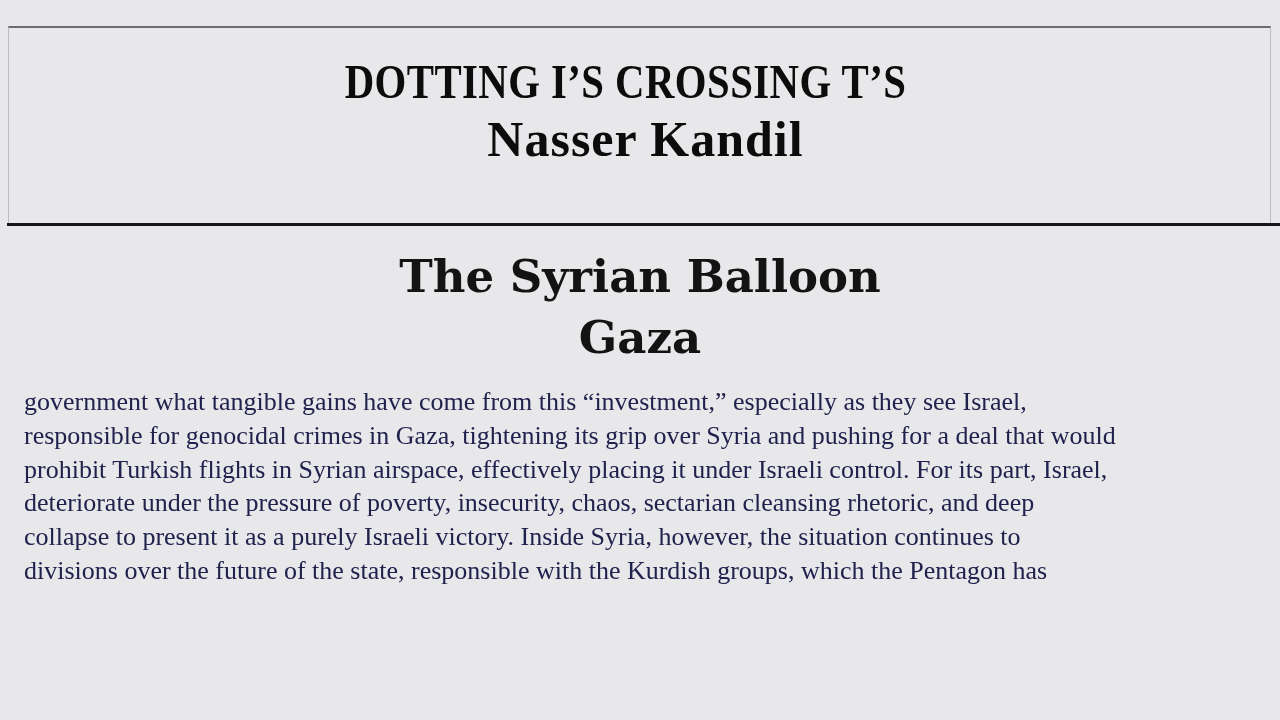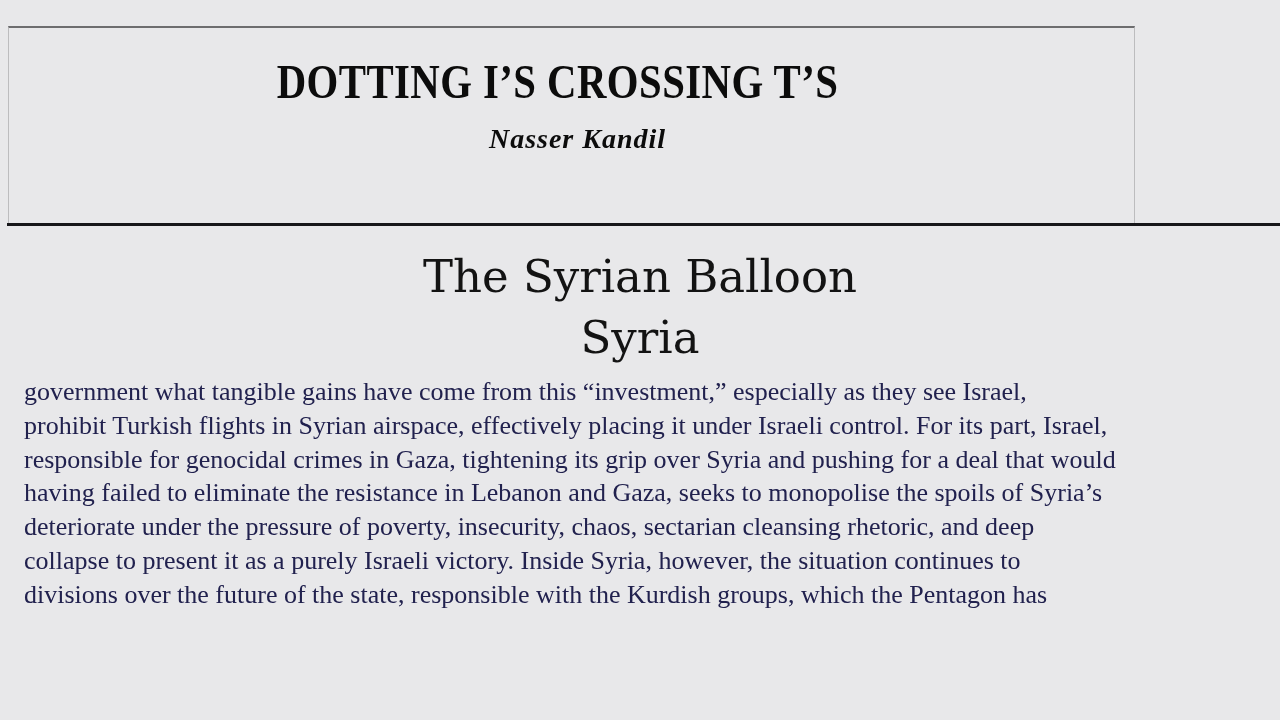--- a/index.html
+++ b/index.html
@@ -16,21 +16,21 @@
   body {
     position: relative;
     overflow: hidden;
     background: var(--bg);
     font-family: "Liberation Serif", "DejaVu Serif", serif;
   }
   .masthead-panel {
     position: absolute;
     left: 8px;
     top: 26px;
-    width: 1127px;
+    width: 1263px;
     height: 197px;
     border-top: 2px solid var(--rule-gray);
     border-left: 1px solid var(--panel-border);
     border-right: 1px solid var(--panel-border);
   }
   .masthead-title {
     position: absolute;
     top: 30px;
     left: 0;
     width: 100%;
@@ -42,53 +42,52 @@
     color: var(--heading);
     transform: translateX(-14px) scaleX(0.85);
     white-space: nowrap;
   }
   .masthead-author {
     position: absolute;
     top: 88px;
     left: 0;
     width: 100%;
     text-align: center;
-    font-size: 28px;
+    font-size: 50px;
     line-height: 46px;
     font-weight: 700;
     letter-spacing: 1px;
     color: var(--heading);
     transform: translateX(6px);
     white-space: nowrap;
-    font-style: italic;
   }
   .masthead-divider {
     position: absolute;
     left: 7px;
     top: 223px;
     width: 1273px;
     height: 3px;
     background: var(--rule-dark);
   }
   .article-title {
     position: absolute;
     top: 246px;
     left: 0;
     width: 100%;
     text-align: center;
     font-family: "DejaVu Serif", "Liberation Serif", serif;
     font-size: 45px;
     line-height: 61px;
-    font-weight: 400;
+    font-weight: 700;
     color: var(--title);
   }
   .article-body {
     position: absolute;
     left: 24px;
-    top: 375px;
+    top: 385px;
     width: 1232px;
     font-size: 26px;
     line-height: 33.8px;
     color: var(--body-text);
   }
   .article-line {
     white-space: nowrap;
   }
 </style>
 </head>
@@ -96,24 +95,23 @@
 
 <div class="masthead-panel">
   <div class="masthead-title">DOTTING I’S CROSSING T’S</div>
   <div class="masthead-author">Nasser Kandil</div>
 </div>
 
 <div class="masthead-divider"></div>
 
 <div class="article-title">
   <div>The Syrian Balloon</div>
-  <div>Syria</div>
+  <div>Gaza</div>
 </div>
 
 <div class="article-body">
     <div class="article-line">government what tangible gains have come from this “investment,” especially as they see Israel,</div>
+    <div class="article-line">responsible for genocidal crimes in Gaza, tightening its grip over Syria and pushing for a deal that would</div>
     <div class="article-line">prohibit Turkish flights in Syrian airspace, effectively placing it under Israeli control. For its part, Israel,</div>
-    <div class="article-line">responsible for genocidal crimes in Gaza, tightening its grip over Syria and pushing for a deal that would</div>
-    <div class="article-line">having failed to eliminate the resistance in Lebanon and Gaza, seeks to monopolise the spoils of Syria’s</div>
     <div class="article-line">deteriorate under the pressure of poverty, insecurity, chaos, sectarian cleansing rhetoric, and deep</div>
     <div class="article-line">collapse to present it as a purely Israeli victory. Inside Syria, however, the situation continues to</div>
     <div class="article-line">divisions over the future of the state, responsible with the Kurdish groups, which the Pentagon has</div>
   </div>
 
 </body></html>

